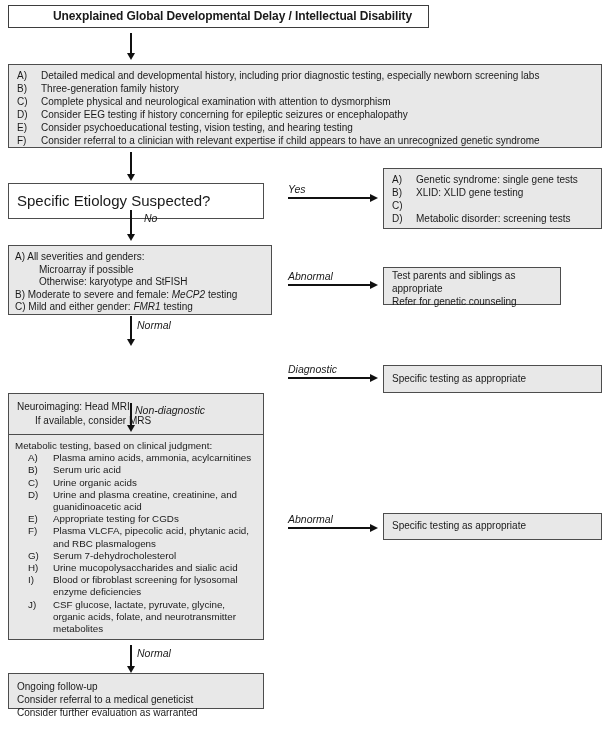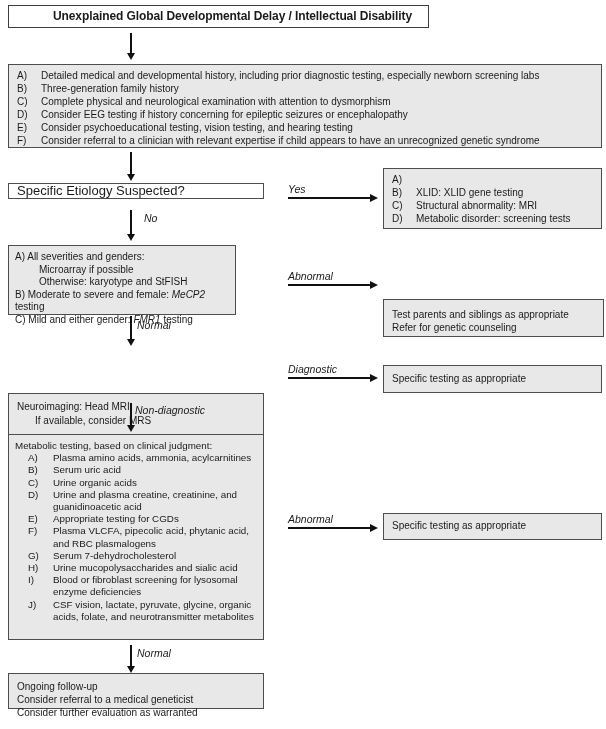--- a/index.html
+++ b/index.html
@@ -81,60 +81,60 @@
         <span class="tx">Consider psychoeducational testing, vision testing, and hearing testing</span>
       </div>
     <div class="li">
         <span class="lt">F)</span>
         <span class="tx">Consider referral to a clinician with relevant expertise if child appears to have an unrecognized genetic syndrome</span>
       </div>
   </div>
 
   <div class="arrow-v" style="left:130px; top:152px; height:22px"></div>
 
-  <div class="box white" style="left:8px; top:183px; width:256px; height:16px; display:flex; align-items:center; padding:0 8px; font-size:13px;">
+  <div class="box white" style="left:8px; top:183px; width:256px; height:36px; display:flex; align-items:center; padding:0 8px; font-size:15px;">
     <span>Specific Etiology Suspected?</span>
   </div>
 
   <div class="flabel" style="left:288px; top:183px;">Yes</div>
   <div class="arrow-h" style="left:288px; top:197px; width:82px;"></div>
 
   <div class="box gray pad" style="left:383px; top:168px; width:219px; height:61px; line-height:12.9px;">
     <div class="li">
         <span class="lt">A)</span>
+        <span class="tx">Genetic syndrome: single gene tests</span>
       </div>
     <div class="li">
         <span class="lt">B)</span>
         <span class="tx">XLID: XLID gene testing</span>
       </div>
     <div class="li">
         <span class="lt">C)</span>
-        <span class="tx">Structural abnormality: MRI</span>
       </div>
     <div class="li">
         <span class="lt">D)</span>
         <span class="tx">Metabolic disorder: screening tests</span>
       </div>
   </div>
 
   <div class="arrow-v" style="left:130px; top:210px; height:24px"></div>
   <div class="flabel" style="left:136px; top:212px;margin-left:8px;">No</div>
 
-  <div class="box gray pad" style="left:8px; top:245px; width:228px; height:70px; line-height:12.6px; padding-left:6px;">
+  <div class="box gray pad" style="left:8px; top:245px; width:264px; height:70px; line-height:12.6px; padding-left:6px;">
     <div>A) All severities and genders:</div>
     <div class="sub">Microarray if possible</div>
     <div class="sub">Otherwise: karyotype and StFISH</div>
     <div><span>B) Moderate to severe and female: </span><span class="ital">MeCP2</span><span> testing</span></div>
     <div><span>C) Mild and either gender: </span><span class="ital">FMR1</span><span> testing</span></div>
   </div>
 
   <div class="flabel" style="left:288px; top:270px;">Abnormal</div>
   <div class="arrow-h" style="left:288px; top:284px; width:82px;"></div>
 
-  <div class="box gray" style="left:383px; top:267px; width:221px; height:38px; padding:8px 8px; line-height:13px;margin-top:32px;">
+  <div class="box gray" style="left:383px; top:267px; width:178px; height:38px; padding:1px 8px; line-height:13px;">
     <div>Test parents and siblings as appropriate</div>
     <div>Refer for genetic counseling</div>
   </div>
 
   <div class="arrow-v" style="left:130px; top:316px; height:23px"></div>
   <div class="flabel" style="left:137px; top:319px;">Normal</div>
 
   <div class="box gray" style="left:8px; top:357px; width:256px; height:45px; padding:6px 8px; line-height:13.5px;margin-top:36px;">
     <div>Neuroimaging: Head MRI</div>
     <div class="ind">If available, consider MRS</div>
@@ -183,21 +183,21 @@
     <div class="mi">
         <span class="lt">H)</span>
         <span class="tx">Urine mucopolysaccharides and sialic acid</span>
       </div>
     <div class="mi">
         <span class="lt">I)</span>
         <span class="tx">Blood or fibroblast screening for lysosomal enzyme deficiencies</span>
       </div>
     <div class="mi">
         <span class="lt">J)</span>
-        <span class="tx">CSF vision, lactate, pyruvate, glycine, organic acids, folate, and neurotransmitter metabolites</span>
+        <span class="tx">CSF glucose, lactate, pyruvate, glycine, organic acids, folate, and neurotransmitter metabolites</span>
       </div>
   </div>
 
   <div class="flabel" style="left:288px; top:513px;">Abnormal</div>
   <div class="arrow-h" style="left:288px; top:527px; width:82px;"></div>
 
   <div class="box gray" style="left:383px; top:513px; width:219px; height:27px; display:flex; align-items:center; padding:0 8px;">
     <span>Specific testing as appropriate</span>
   </div>
 

